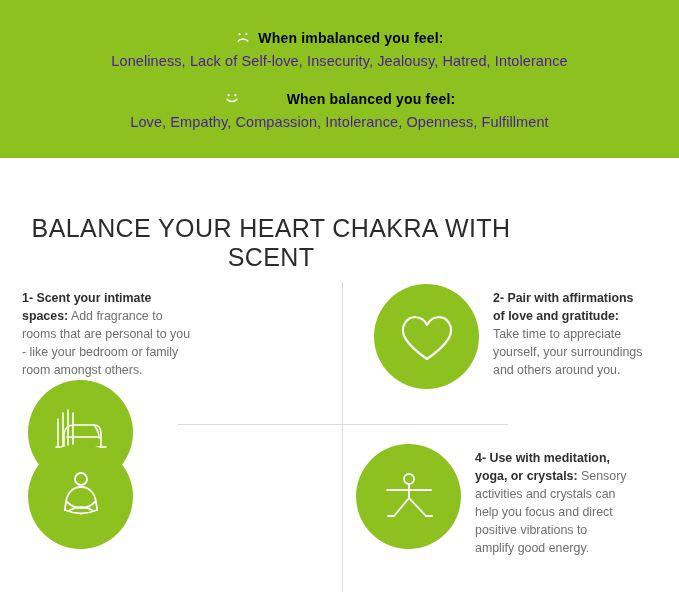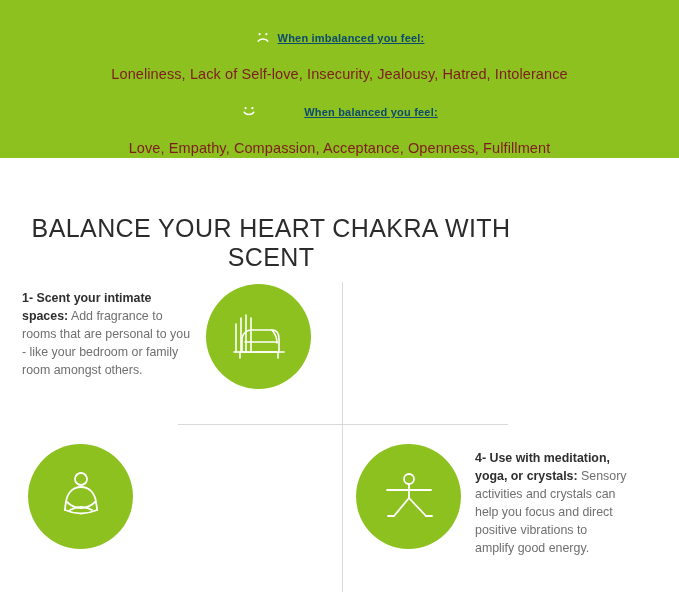--- a/index.html
+++ b/index.html
@@ -15,28 +15,28 @@
   .banner {
     position:absolute; left:0; top:0; width:679px; height:158px;
     background:#8cc11f;
     color:#ffffff;
     text-align:center;
   }
   .banner-row { display:flex; align-items:center; justify-content:center; gap:7px; }
   .banner-row.r1 { margin-top:30px; }
   .banner-row.r2 { margin-top:22px;gap:47px; }
   .banner-title {
-    font-size:11px; font-weight:bold; letter-spacing:.2px; color:#0c4a6e;text-decoration:underline;
+    font-size:14px; font-weight:bold; letter-spacing:.2px; color:#000000;
   }
   .face-icon {
     width:16px; height:16px; display:block;
   }
   .banner-sub {
-    margin-top:20px;
-    font-size:14.5px; font-weight:normal; color:#7f1d1d; letter-spacing:.1px;
+    margin-top:7px;
+    font-size:14.5px; font-weight:normal; color:#4c1d95; letter-spacing:.1px;
   }
 
   
   .heading {
     position:absolute; left:0; top:214px; width:542px;
     text-align:center;
     font-size:25px;
     letter-spacing:.4px;
     color:#2b2b2b;
     font-weight:normal;
@@ -49,21 +49,21 @@
   .vline {
     position:absolute; left:320px; top:6px; width:1px; height:310px;
     background:#d9d9d9;
   }
   .hline {
     position:absolute; left:156px; top:148px; width:330px; height:1px;
     background:#d9d9d9;
   }
 
   .cell { position:absolute; display:flex; align-items:flex-start; }
-  .cell-tl { left:0;    top:8px;   width:310px; }
+  .cell-tl { left:0;    top:8px;   width:310px;flex-direction:column; }
   .cell-tr { left:330px; top:8px;  width:310px; }
   .cell-bl { left:0;    top:168px; width:310px; }
   .cell-br { left:312px; top:168px; width:310px; }
 
   .circle {
     width:105px; height:105px; border-radius:50%;
     background:#8cc11f; flex:0 0 105px;
     display:flex; align-items:center; justify-content:center;
   }
   .circle svg { display:block; }
@@ -104,21 +104,21 @@
     <div class="banner-row r2">
       <span class="face-icon">
         <svg width="16" height="16" viewBox="0 0 16 16">
           <circle cx="4.6" cy="4.2" r="1.1" fill="#ffffff"></circle>
           <circle cx="11.4" cy="4.2" r="1.1" fill="#ffffff"></circle>
           <path d="M3.2 8.2 C5 11.3, 11 11.3, 12.8 8.2" stroke="#ffffff" stroke-width="1.5" fill="none" stroke-linecap="round"></path>
         </svg>
       </span>
       <span class="banner-title">When balanced you feel:</span>
     </div>
-    <div class="banner-sub">Love, Empathy, Compassion, Acceptance, Openness, Fulfillment</div>
+    <div class="banner-sub">Love, Empathy, Compassion, Intolerance, Openness, Fulfillment</div>
   </div>
 
   <h1 class="heading">BALANCE YOUR HEART CHAKRA WITH SCENT</h1>
 
   <div class="grid">
     <div class="vline"></div>
     <div class="hline"></div>
 
     <div class="cell cell-tl">
       <div class="txt">
@@ -133,20 +133,30 @@
           <path d="M8 48 L58 48"></path>
           <path d="M14 48 L14 54"></path>
           <path d="M52 48 L52 54"></path>
           <path d="M16 34 q2 -8 10 -8 l20 0 q7 0 7 9 l0 13 l-37 0 z"></path>
           <path d="M19 38 l32 0"></path>
           <path d="M46 26 q5 6 5 13"></path>
         </svg>
       </div>
     </div>
 
+    <div class="cell cell-tr">
+      <div class="circle">
+        <svg width="66" height="60" viewBox="0 0 66 60" fill="none" stroke="#ffffff" stroke-width="2.2" stroke-linecap="round" stroke-linejoin="round">
+          <path d="M33 52 C10 36, 5 25, 11 16 C16 8, 28 8, 33 18 C38 8, 50 8, 55 16 C61 25, 56 36, 33 52 Z"></path>
+        </svg>
+      </div>
+      <div class="txt">
+        <b>2- Pair with affirmations of love and gratitude:</b><span> Take time to appreciate yourself, your surroundings and others around you.</span>
+      </div>
+    </div>
 
     <div class="cell cell-bl">
       <div class="circle">
         <svg width="62" height="62" viewBox="0 0 62 62" fill="none" stroke="#ffffff" stroke-width="1.8" stroke-linecap="round" stroke-linejoin="round">
           <circle cx="31" cy="13" r="6"></circle>
           <path d="M31 21 c-9 0 -14 7 -15 15 c-1 5 -1 8 -1 8"></path>
           <path d="M31 21 c9 0 14 7 15 15 c1 5 1 8 1 8"></path>
           <path d="M15 44 q16 7 32 0"></path>
           <path d="M20 44 q11 -6 22 0"></path>
           <path d="M17 36 q6 6 14 6 q8 0 14 -6"></path>

